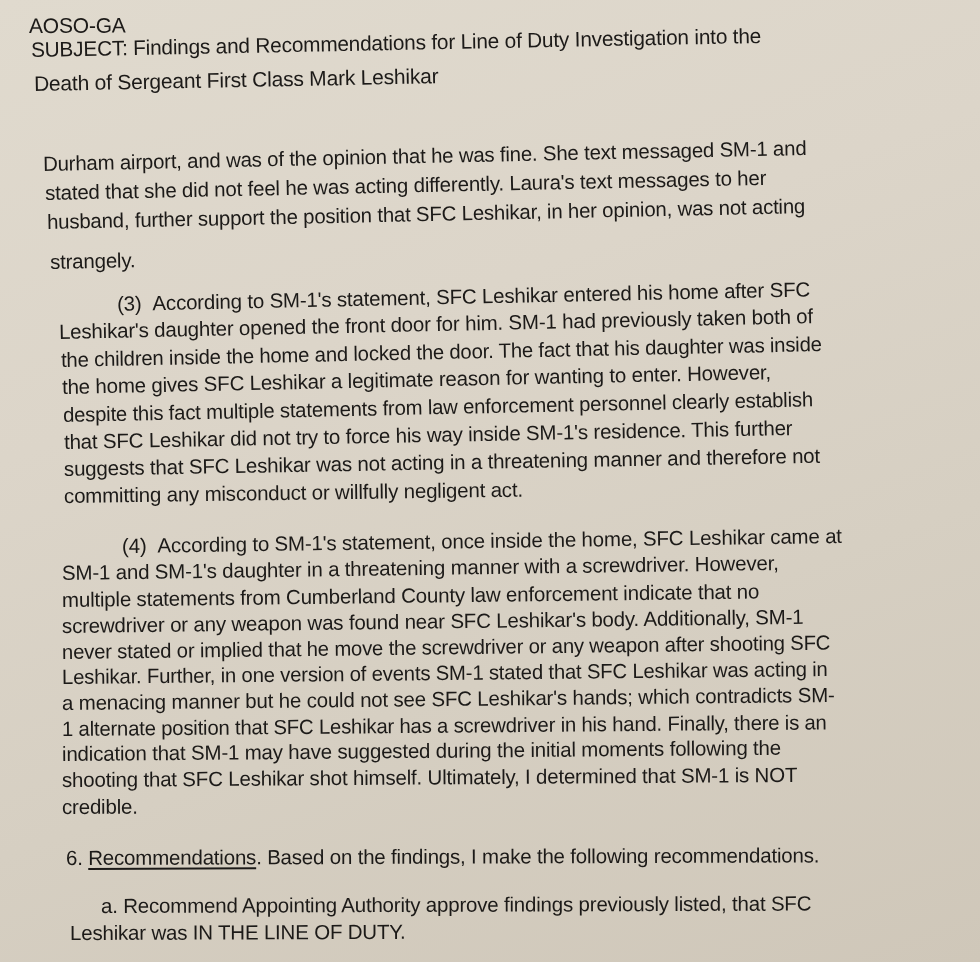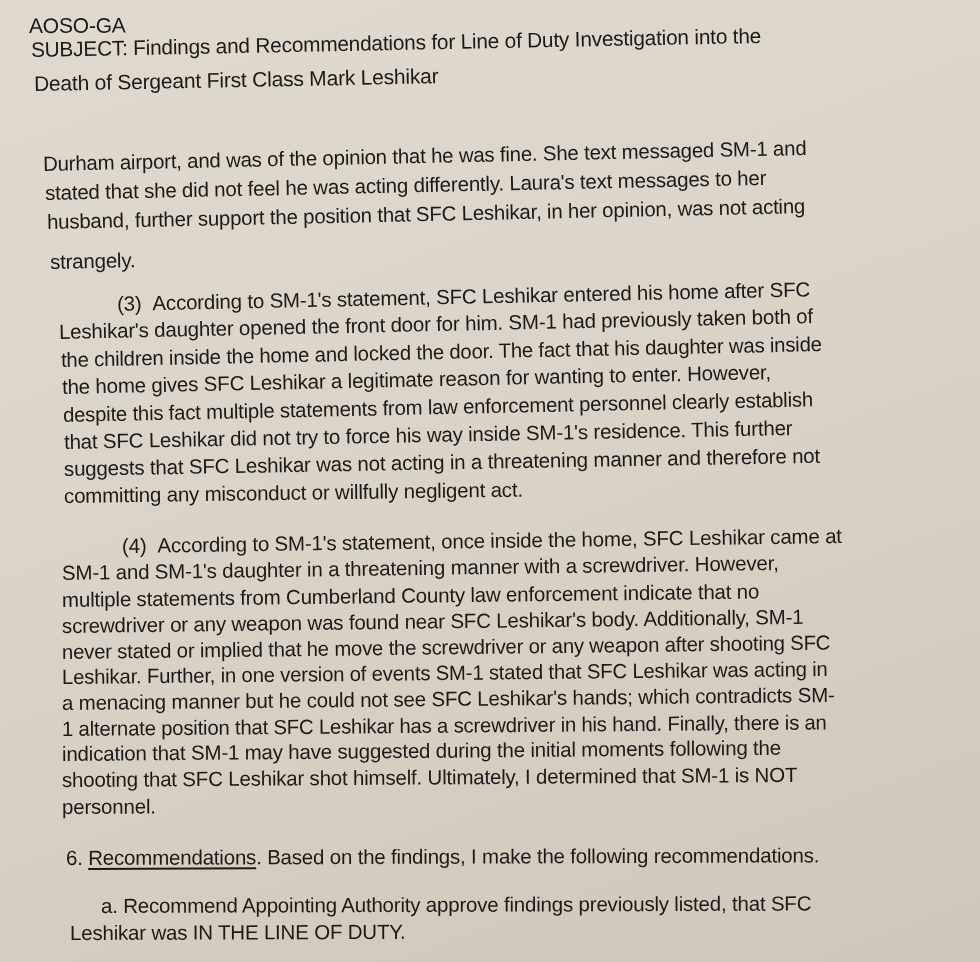--- a/index.html
+++ b/index.html
@@ -67,21 +67,21 @@
   </div>
   <div class="line" style="left:62px; top:561px; transform:rotate(-0.8deg);">SM-1 and SM-1's daughter in a threatening manner with a screwdriver.  However,</div>
   <div class="line" style="left:62px; top:588px; transform:rotate(-0.7deg);">multiple statements from Cumberland County law enforcement indicate that no</div>
   <div class="line" style="left:62px; top:614px; transform:rotate(-0.7deg);">screwdriver or any weapon was found near SFC Leshikar's body.  Additionally, SM-1</div>
   <div class="line" style="left:62px; top:640px; transform:rotate(-0.7deg) scaleX(0.99);">never stated or implied that he move the screwdriver or any weapon after shooting SFC</div>
   <div class="line" style="left:62px; top:665px; transform:rotate(-0.6deg) scaleX(0.99);">Leshikar.  Further, in one version of events SM-1 stated that SFC Leshikar was acting in</div>
   <div class="line" style="left:62px; top:691px; transform:rotate(-0.6deg);">a menacing manner but he could not see SFC Leshikar's hands; which contradicts SM-</div>
   <div class="line" style="left:62px; top:717px; transform:rotate(-0.5deg) scaleX(0.99);">1 alternate position that SFC Leshikar has a screwdriver in his hand.  Finally, there is an</div>
   <div class="line" style="left:62px; top:742px; transform:rotate(-0.5deg);">indication that SM-1 may have suggested during the initial moments following the</div>
   <div class="line" style="left:62px; top:768px; transform:rotate(-0.4deg);">shooting that SFC Leshikar shot himself.  Ultimately, I determined that SM-1 is NOT</div>
-  <div class="line" style="left:62px; top:795px; transform:rotate(-0.3deg);">personnel.</div>
+  <div class="line" style="left:62px; top:795px; transform:rotate(-0.3deg);">credible.</div>
 
   <div class="line" style="left:66px; top:846px; transform:rotate(-0.2deg);">
     <span>6.</span>&nbsp;<span class="u">Recommendations</span><span>.</span><span>  Based on the findings, I make the following recommendations.</span>
   </div>
 
   <div class="line" style="left:101px; top:894px; transform:rotate(-0.2deg);">a.  Recommend Appointing Authority approve findings previously listed, that SFC</div>
   <div class="line" style="left:70px; top:921px; transform:rotate(-0.2deg);">Leshikar was IN THE LINE OF DUTY.</div>
 
 </div>
 

